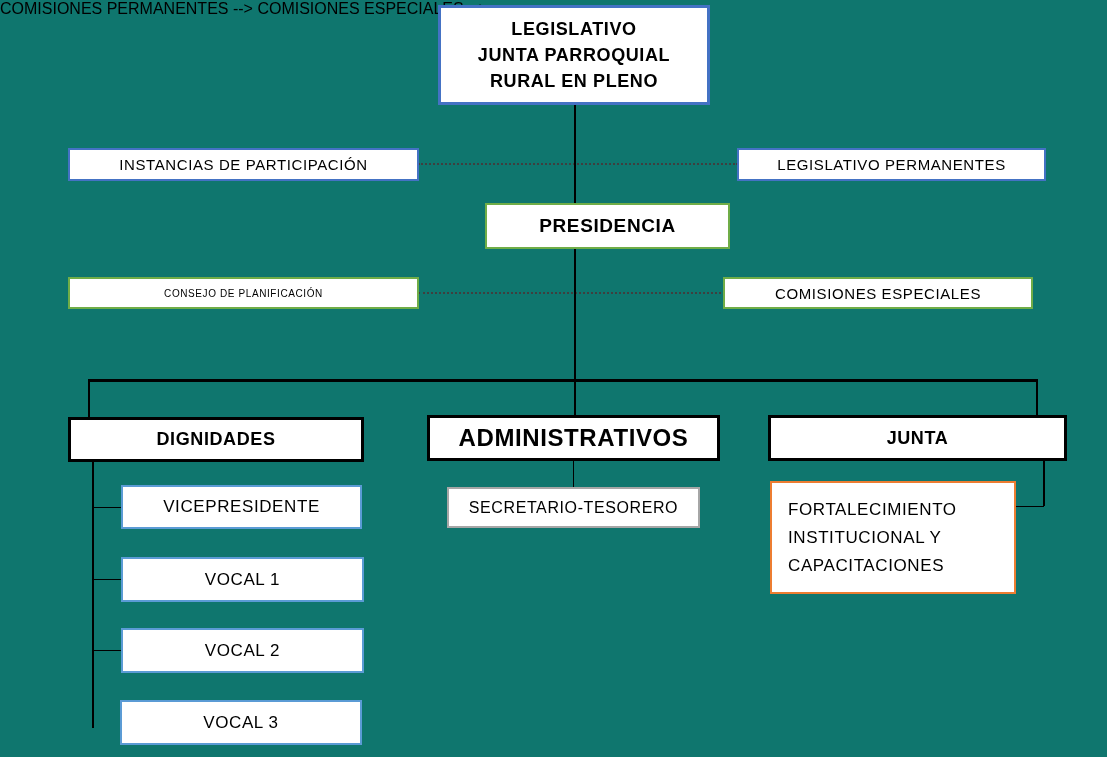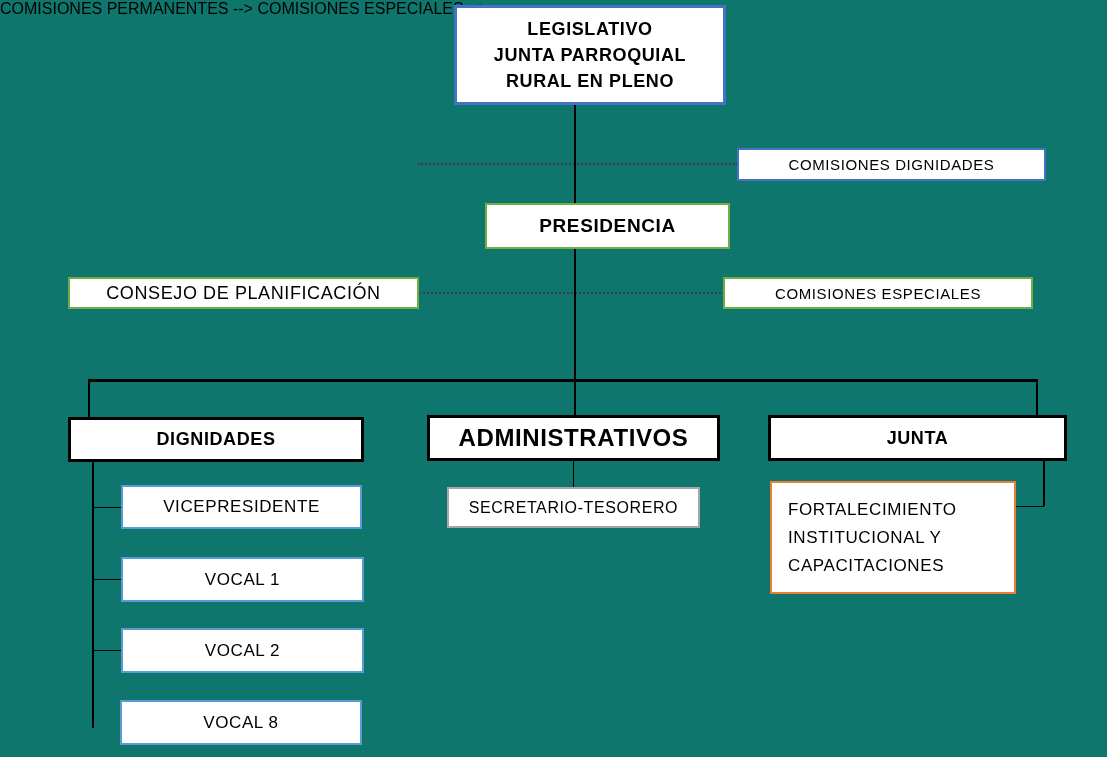--- a/index.html
+++ b/index.html
@@ -90,42 +90,45 @@
   
   <div class="line vline-thin" style="left:573px;top:461px;height:26px;"></div>
 
   
   <div class="oline oline-v" style="left:1043px;top:461px;height:45px;"></div>
   <div class="oline oline-h" style="left:1016px;top:506px;width:28px;"></div>
 
   
 
   
-  <div class="box bold" style="left:454px;top:5px;width:272px;height:100px;border:3px solid #4472C4;font-size:18px;line-height:26px;">
+  <div class="box bold" style="left:438px;top:5px;width:272px;height:100px;border:3px solid #4472C4;font-size:18px;line-height:26px;">
     <span>
       <span>LEGISLATIVO</span>
       <span>JUNTA PARROQUIAL</span>
       <span>RURAL EN PLENO</span>
     </span>
   </div>
 
   
+  <div class="box thin" style="left:68px;top:148px;width:351px;height:33px;border:2.5px solid #4472C4;font-size:15px;">
+    <span>INSTANCIAS  DE PARTICIPACIÓN</span>
+  </div>
 
   
   <div class="box thin" style="left:737px;top:148px;width:309px;height:33px;border:2.5px solid #4472C4;font-size:15px;">
-    <span>COMISIONES  DIGNIDADES</span>
+    <span>LEGISLATIVO  PERMANENTES</span>
   </div>
 
   
   <div class="box bold" style="left:445px;top:203px;width:245px;height:46px;border:2.5px solid #70AD47;font-size:19px;margin-left:40px;">
     <span>PRESIDENCIA</span>
   </div>
 
   
-  <div class="box thin" style="left:68px;top:277px;width:351px;height:32px;border:2.5px solid #70AD47;font-size:18px;justify-content:flex-end;">
+  <div class="box thin" style="left:68px;top:277px;width:351px;height:32px;border:2.5px solid #70AD47;font-size:10px;justify-content:flex-end;">
     <span>CONSEJO DE PLANIFICACIÓN</span>
   </div>
 
   
   <div class="box thin" style="left:723px;top:277px;width:310px;height:32px;border:2.5px solid #70AD47;font-size:15px;">
     <span>COMISIONES  ESPECIALES</span>
   </div>
 
   
   <div class="box bold" style="left:68px;top:417px;width:296px;height:45px;border:3px solid #000000;font-size:18px;">
@@ -152,21 +155,21 @@
     <span>VOCAL 1</span>
   </div>
 
   
   <div class="box thin" style="left:121px;top:628px;width:243px;height:45px;border:2.5px solid #5B9BD5;font-size:17px;">
     <span>VOCAL 2</span>
   </div>
 
   
   <div class="box thin" style="left:120px;top:700px;width:242px;height:45px;border:2.5px solid #5B9BD5;font-size:17px;">
-    <span>VOCAL 8</span>
+    <span>VOCAL 3</span>
   </div>
 
   
   <div class="box thin" style="left:447px;top:487px;width:253px;height:41px;border:2.5px solid #A6A6A6;font-size:16px;">
     <span>SECRETARIO-TESORERO</span>
   </div>
 
   
   <div class="box thin" style="left:770px;top:481px;width:246px;height:113px;border:2.5px solid #ED7D31;font-size:17px;line-height:28px;justify-content:flex-start;text-align:left;padding-left:16px;">
     <span>

